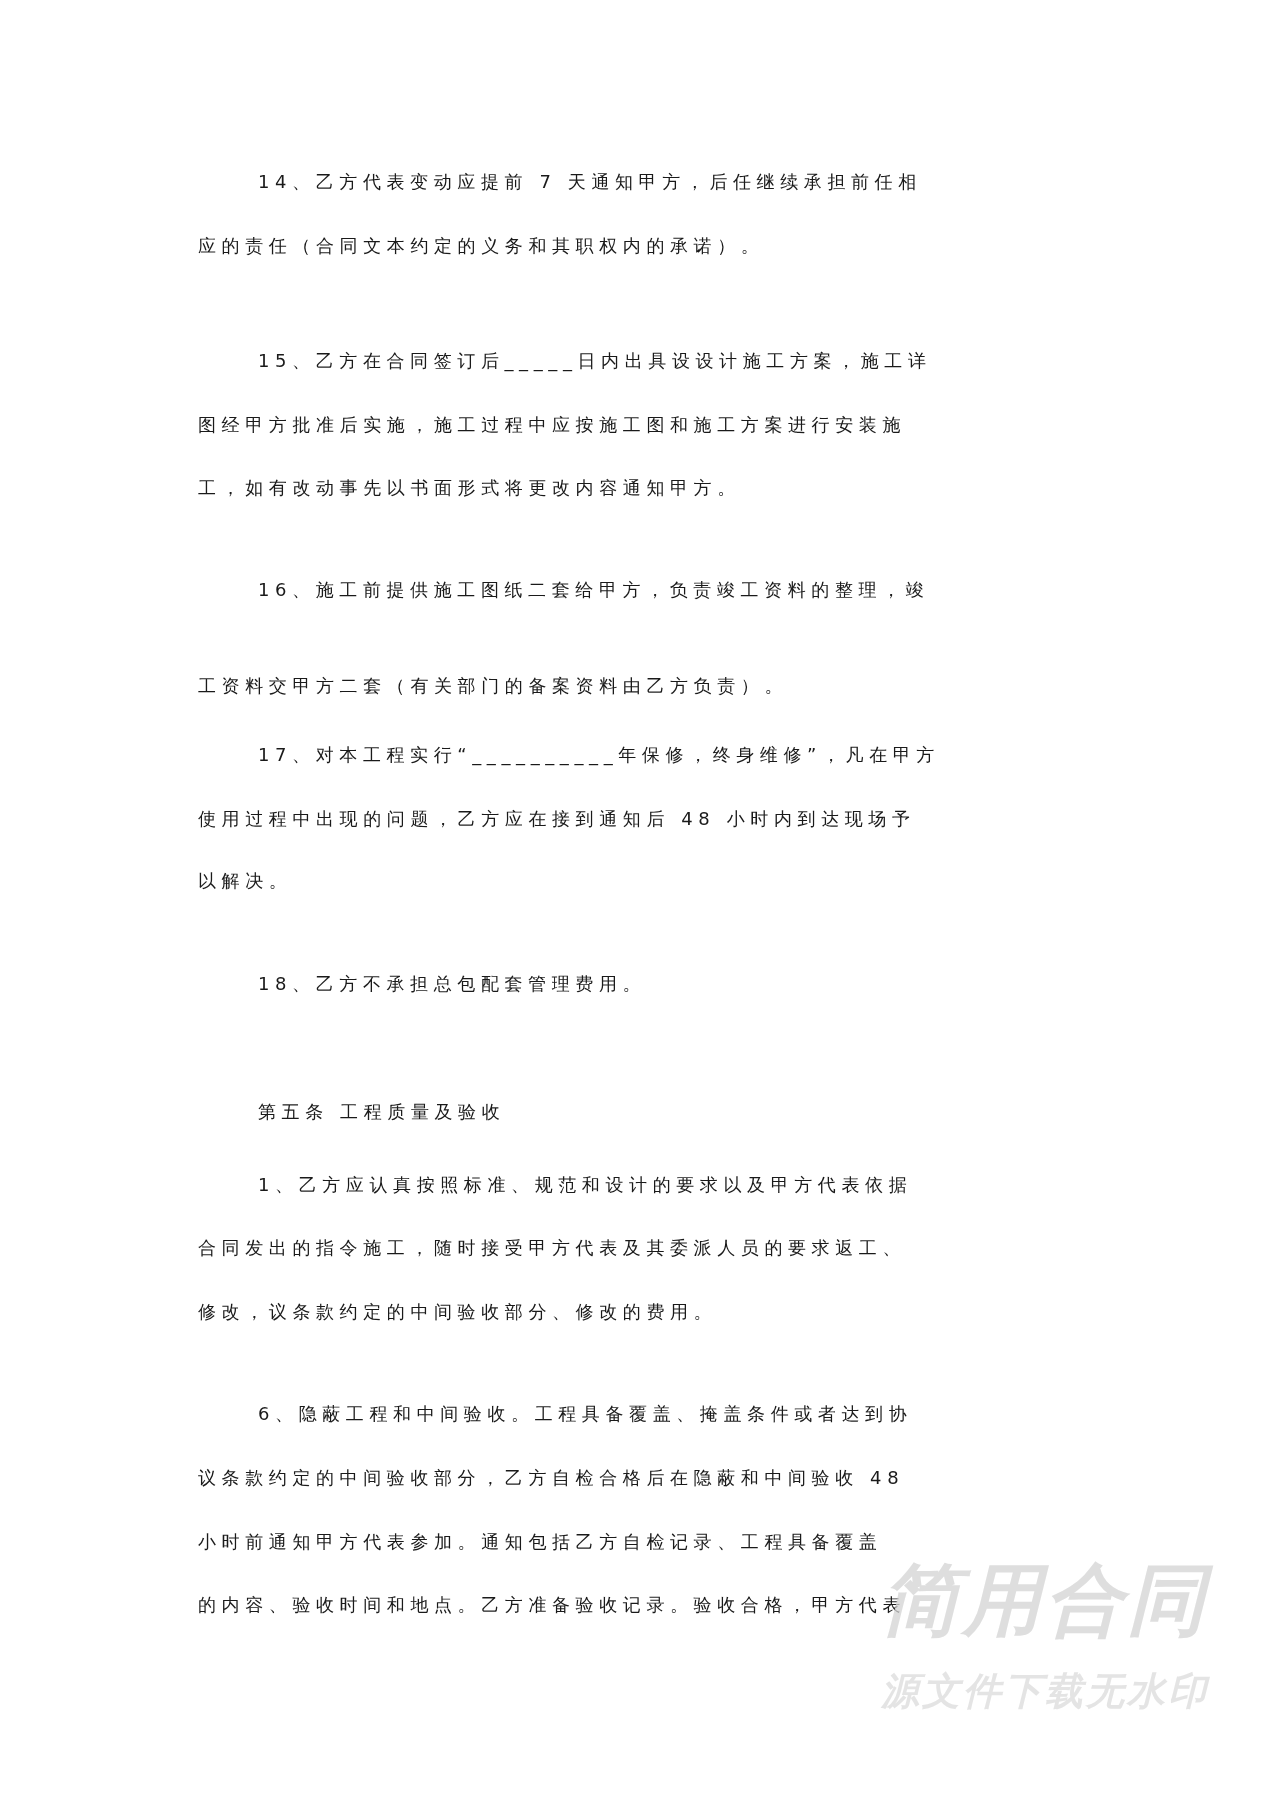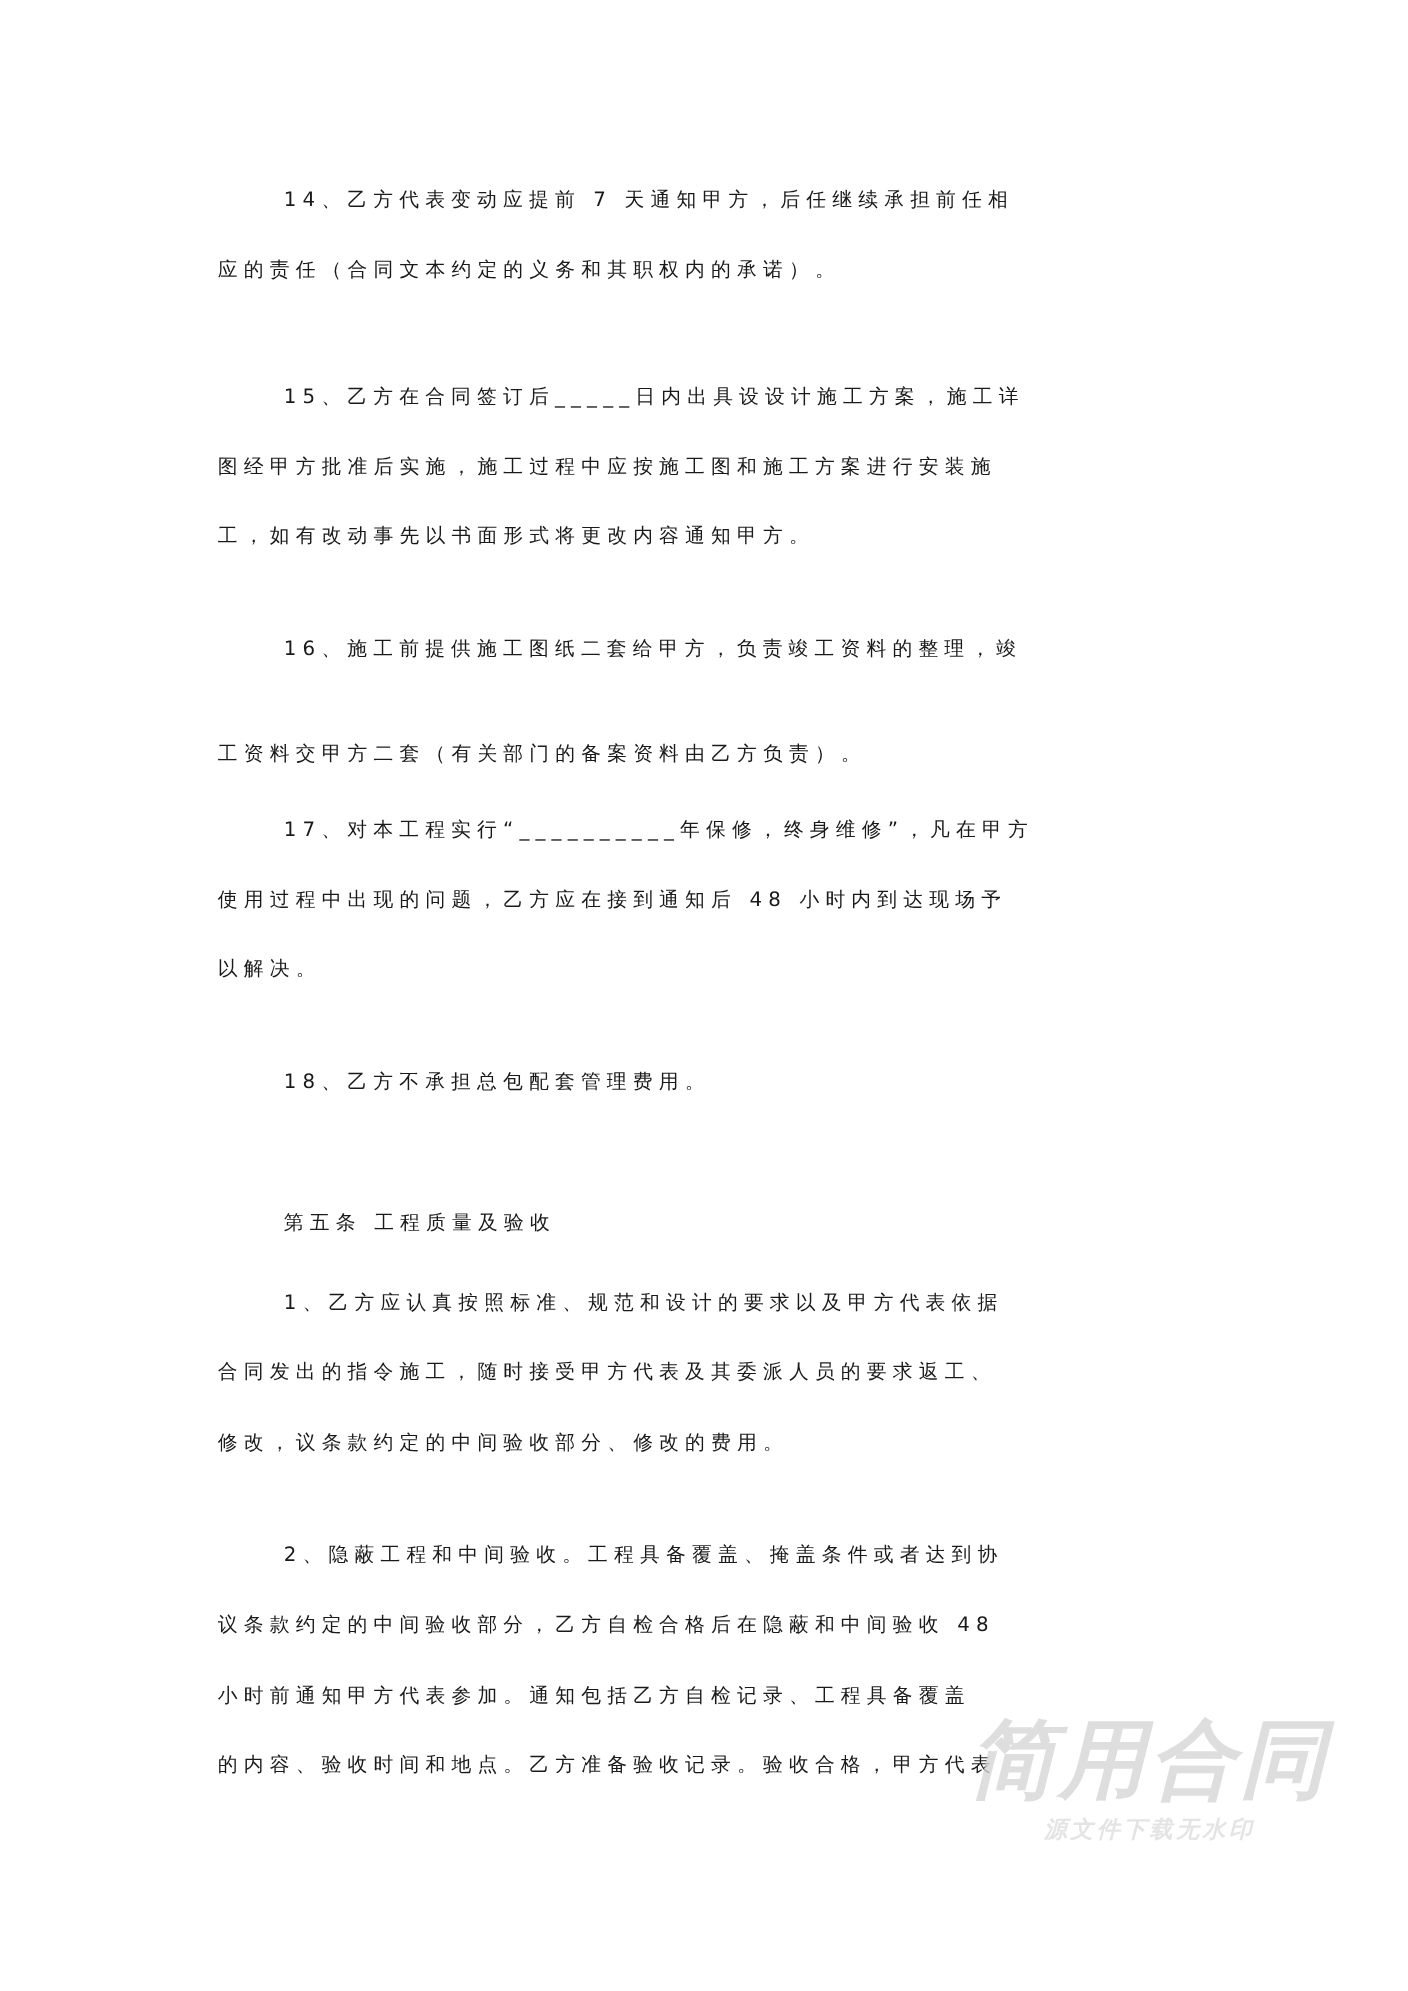--- a/index.html
+++ b/index.html
@@ -39,22 +39,22 @@
     font-weight: bold;
     font-style: italic;
   }
   .wm-main {
     font-size: 78px;
     letter-spacing: 4px;
     line-height: 90px;
     color: #d4d4d4;
   }
   .wm-sub {
-    margin-top: 0;
-    font-size: 21px;
+    margin-top: 28px;
+    font-size: 38px;
     letter-spacing: 3px;
     line-height: 36px;
     color: #dcdcdc;
   }
 </style>
 </head>
 <body>
 
 <div class="page">
   <div class="line indent" style="top:167px">14、乙方代表变动应提前 7 天通知甲方，后任继续承担前任相</div>
@@ -72,21 +72,21 @@
   <div class="line" style="top:866px">以解决。</div>
 
   <div class="line indent" style="top:969px">18、乙方不承担总包配套管理费用。</div>
 
   <div class="line indent" style="top:1097px">第五条 工程质量及验收</div>
 
   <div class="line indent" style="top:1170px">1、乙方应认真按照标准、规范和设计的要求以及甲方代表依据</div>
   <div class="line" style="top:1233px">合同发出的指令施工，随时接受甲方代表及其委派人员的要求返工、</div>
   <div class="line" style="top:1297px">修改，议条款约定的中间验收部分、修改的费用。</div>
 
-  <div class="line indent" style="top:1399px">2、隐蔽工程和中间验收。工程具备覆盖、掩盖条件或者达到协</div>
+  <div class="line indent" style="top:1399px">6、隐蔽工程和中间验收。工程具备覆盖、掩盖条件或者达到协</div>
   <div class="line" style="top:1463px">议条款约定的中间验收部分，乙方自检合格后在隐蔽和中间验收 48</div>
   <div class="line" style="top:1527px">小时前通知甲方代表参加。通知包括乙方自检记录、工程具备覆盖</div>
   <div class="line" style="top:1590px">的内容、验收时间和地点。乙方准备验收记录。验收合格，甲方代表</div>
 </div>
 
 <div class="watermark">
   <div class="wm-main">简用合同</div>
   <div class="wm-sub">源文件下载无水印</div>
 </div>
 

